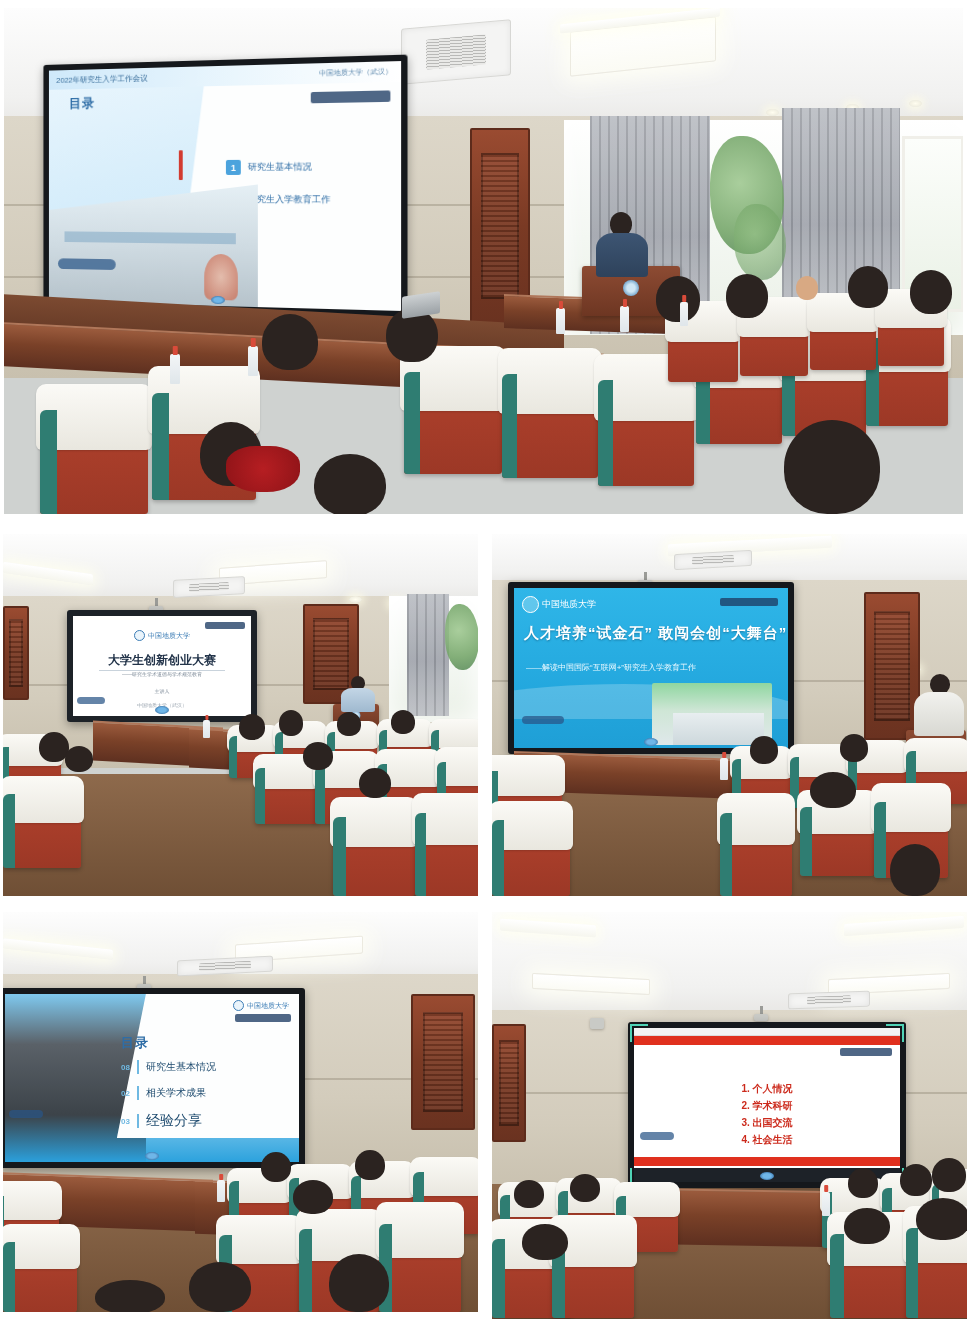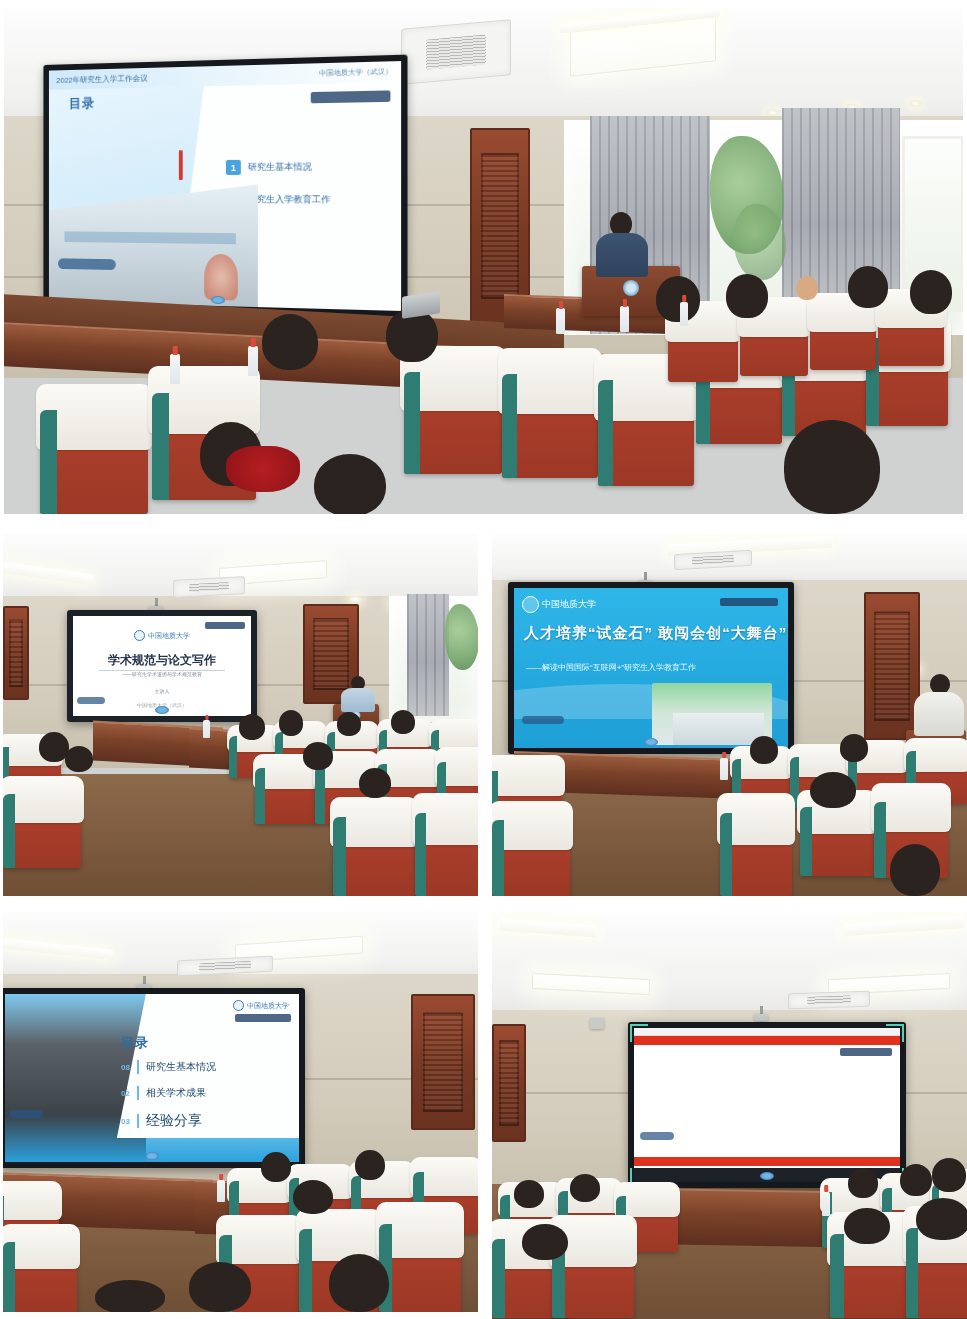--- a/index.html
+++ b/index.html
@@ -518,21 +518,21 @@
       <div class="door-wood" style="left:300px; top:70px; width:56px; height:100px;"></div>
       <div class="door-wood" style="left:0px; top:72px; width:26px; height:94px;"></div>
 
       <div class="screen-bezel" style="left:64px; top:76px; width:190px; height:112px; background:#1d2228;">
         <div class="screen-inner">
           <div class="slide-plain">
             <div class="univ-mark" style="left:50%; top:14px; transform:translateX(-50%); font-size:7px;">
               <span class="univ-emblem" style="width:11px;height:11px;"></span>
               <span>中国地质大学</span>
             </div>
-            <div class="plain-title" style="top:36px; font-size:12px;">学术规范与论文写作</div>
+            <div class="plain-title" style="top:36px; font-size:12px;">大学生创新创业大赛</div>
             <div class="plain-rule" style="left:26px;right:26px;top:54px;"></div>
             <div class="plain-sub" style="top:55px; font-size:5px;">——研究生学术道德与学术规范教育</div>
             <div class="plain-sub" style="top:72px; font-size:5px;">主讲人</div>
             <div class="plain-sub" style="top:86px; font-size:5px; opacity:.8;">中国地质大学（武汉）</div>
             <div class="badge-strip" style="right:6px; top:6px; width:40px; height:7px;"></div>
             <div class="watermark-pill" style="left:4px; bottom:12px; width:28px; height:7px;"></div>
           </div>
           <div class="screen-logo-dot"></div>
         </div>
       </div>
@@ -829,20 +829,26 @@
       <div class="projector" style="left:98px; top:106px; width:14px; height:11px;"></div>
 
       <div class="door-wood" style="left:0px; top:112px; width:34px; height:118px;"></div>
 
       <div class="screen-bezel" style="left:136px; top:110px; width:278px; height:166px;">
         <div class="screen-inner">
           <div class="slide-red">
             <div class="win-chrome" style="height:8px;"></div>
             <div class="red-bar" style="top:8px; height:9px;"></div>
             <div class="badge-strip" style="right:8px; top:20px; width:52px; height:8px;"></div>
+            <div class="red-list" style="top:52px; font-size:10px; line-height:17px;">
+              <div>1. 个人情况</div>
+              <div>2. 学术科研</div>
+              <div>3. 出国交流</div>
+              <div>4. 社会生活</div>
+            </div>
             <div class="watermark-pill" style="left:6px; bottom:42px; width:34px; height:8px;"></div>
             <div class="red-bar" style="bottom:16px; height:9px;"></div>
             <div class="win-chrome" style="top:auto; bottom:0; height:14px; background:#1d2228; border:0;"></div>
           </div>
           <div class="screen-logo-dot"></div>
         </div>
 
         <div class="corner-mark" style="left:2px; top:2px; border-top-width:2px; border-left-width:2px;"></div>
         <div class="corner-mark" style="right:2px; top:2px; border-top-width:2px; border-right-width:2px;"></div>
         <div class="corner-mark" style="left:2px; bottom:2px; border-bottom-width:2px; border-left-width:2px;"></div>

